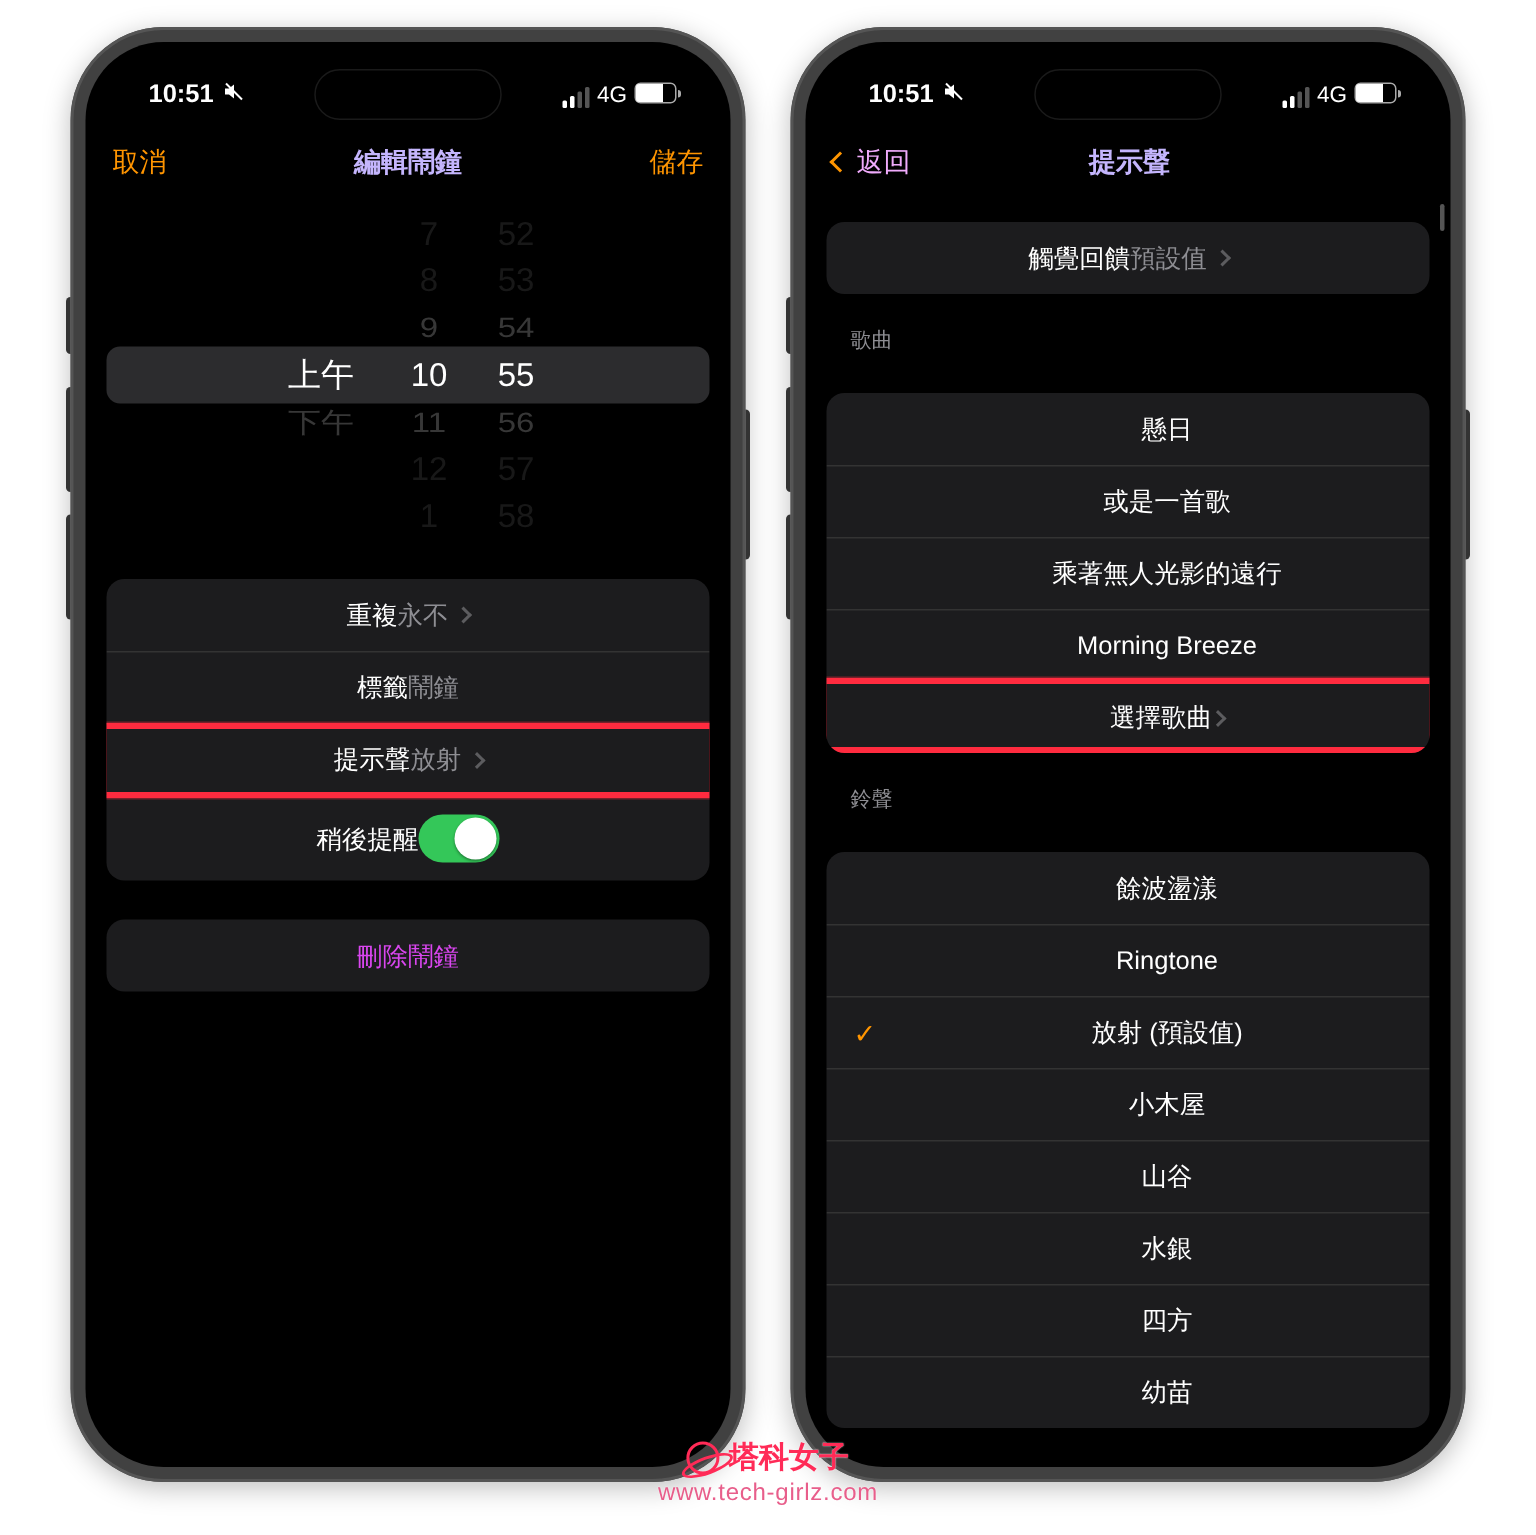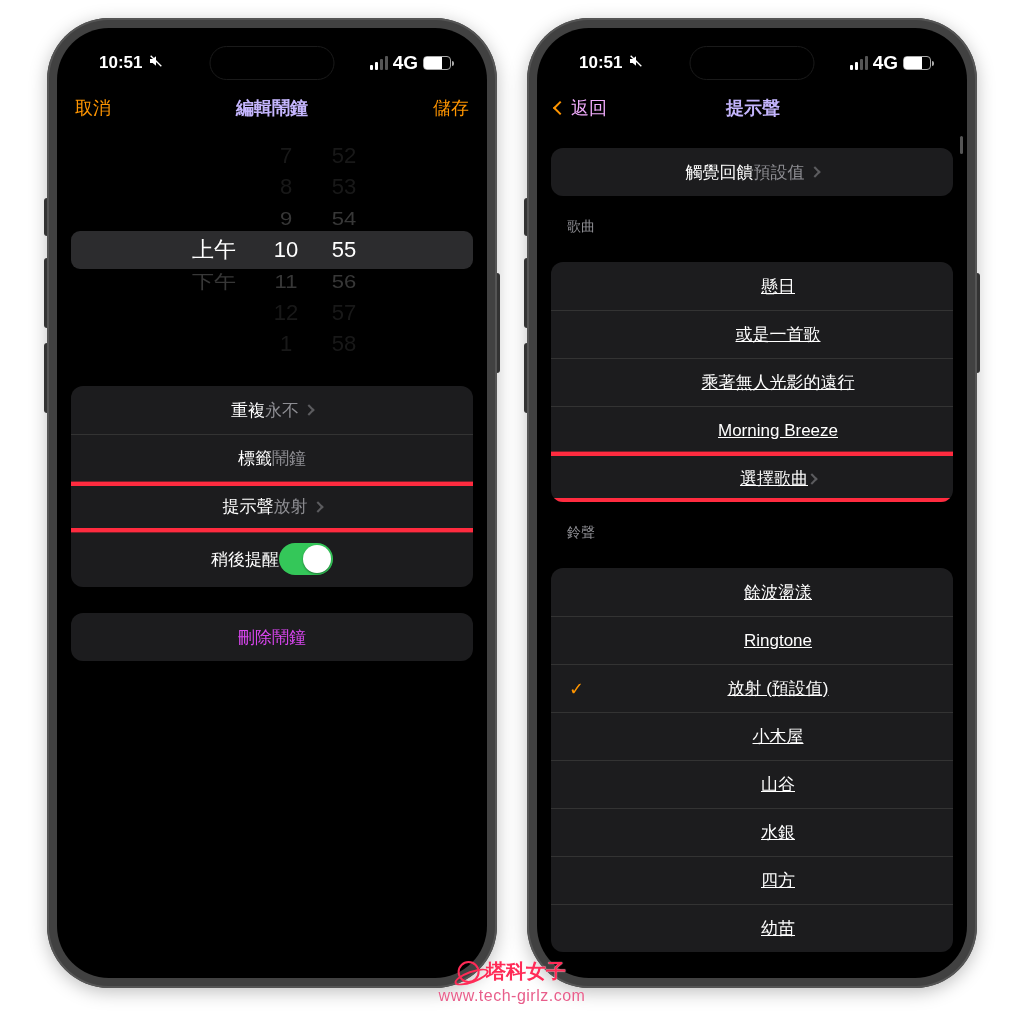--- a/index.html
+++ b/index.html
@@ -54,21 +54,21 @@
   .statusbar {
     height: 56px;
     display: flex;
     justify-content: space-between;
     align-items: center;
     padding: 14px 36px 0 42px;
     font-size: 17px;
     font-weight: 600;
   }
   .statusbar .left { display:flex; gap:6px; }
-  .statusbar .right { display:flex; align-items:center; gap:5px; font-size:19px; font-weight:700;}
+  .statusbar .right { display:flex; gap:5px; font-size:15px; font-weight:400;}
   .mute-icon { width:16px; height:16px; position:relative; }
   .mute-icon svg { width:16px; height:16px; }
   .bars { display:flex; align-items:flex-end; gap:2px; }
   .bars span { width:3px; background:#fff; border-radius:1px; }
   .bars span:nth-child(1){height:5px;}
   .bars span:nth-child(2){height:8px;}
   .bars span:nth-child(3){height:11px; background:#555;}
   .bars span:nth-child(4){height:14px; background:#555;}
   .battery { width:28px; height:14px; border:1.5px solid #aaa; border-radius:4px; position:relative; display:flex; align-items:center;}
   .battery::after{content:"";position:absolute;right:-4px;top:4px;width:2px;height:5px;background:#aaa;border-radius:0 2px 2px 0;}
@@ -119,21 +119,21 @@
     border-top:0.5px solid #333;
     font-size:17px;
   }
   .row-item:first-child{ border-top:none;}
   .row-item .label { color:#fff;}
   .row-item .val { color:#8e8e93; display:flex; align-items:center; gap:6px;}
   .disclosure { width:8px;height:8px;border-top:2px solid #5c5c5f;border-right:2px solid #5c5c5f; transform:rotate(45deg);}
   .switch { width:54px; height:32px; background:#34c759; border-radius:16px; position:relative;}
   .switch .knob{ position:absolute; right:2px; top:2px; width:28px;height:28px;background:#fff;border-radius:50%; box-shadow:0 1px 2px rgba(0,0,0,.4);}
   .delete-row { color:#d946ef; justify-content:center; }
-  .row-indent { padding-left: 66px; position:relative;text-decoration:underline; }
+  .row-indent { padding-left: 66px; position:relative; }
   .check { position:absolute; left:18px; top:50%; transform:translateY(-50%); color:#ff9500; font-size:18px; }
   
   .hl {
     position:absolute; border:4px solid #ff2b3f; border-radius:4px;
     box-shadow: 0 0 0 1px rgba(255,43,63,.4);
     pointer-events:none;
   }
   
   .watermark{
     position:absolute; bottom:18px; left:50%; transform:translateX(-50%);

